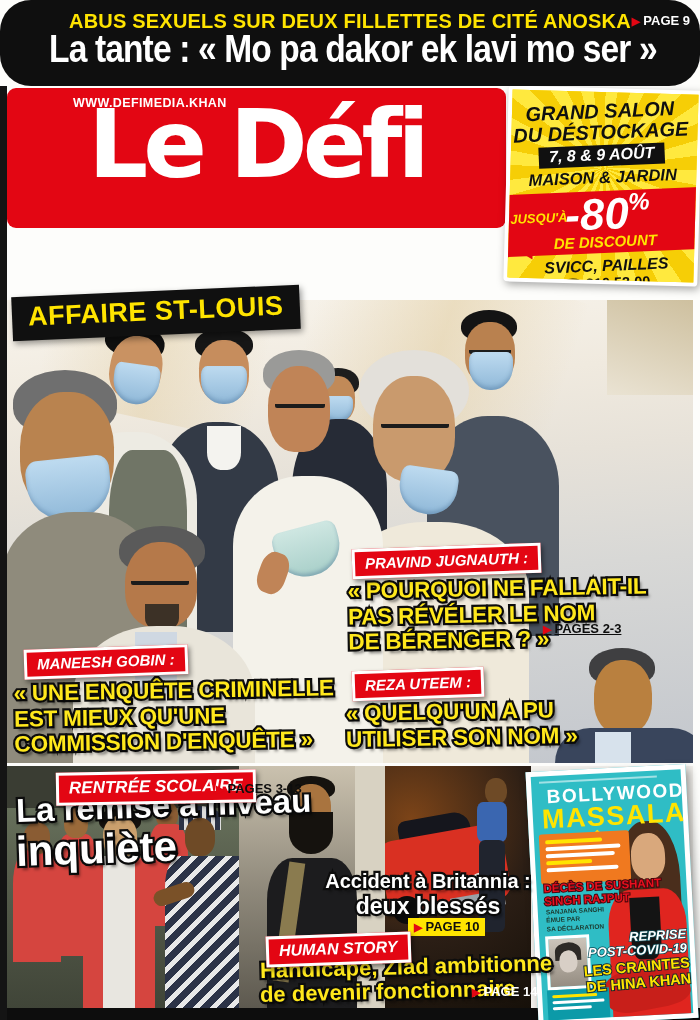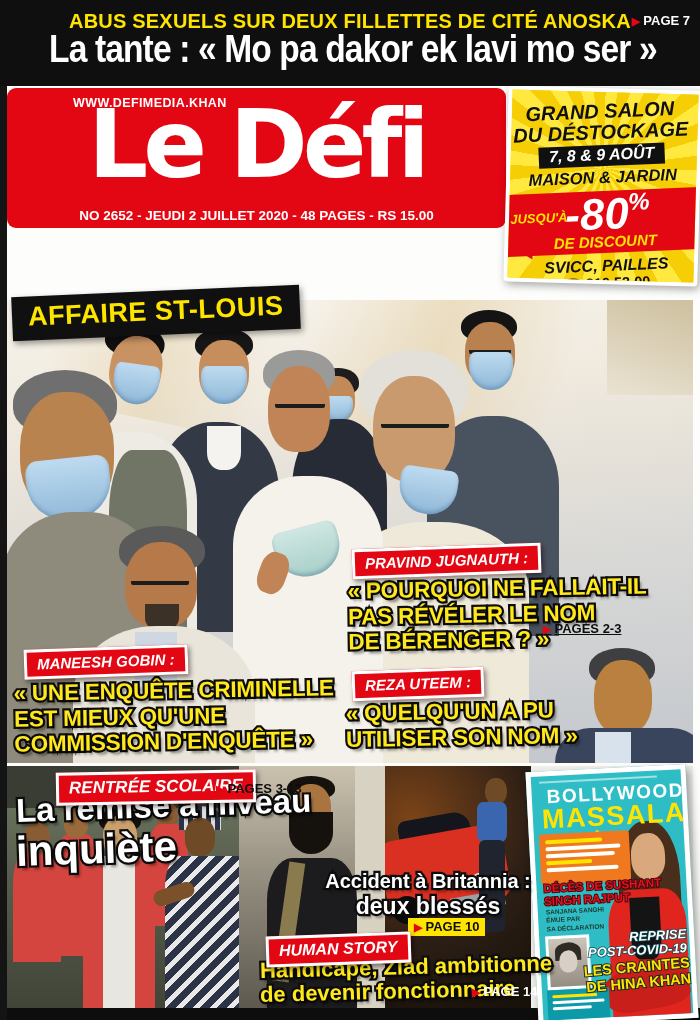--- a/index.html
+++ b/index.html
@@ -1,20 +1,20 @@
 <!DOCTYPE html>
 <html><head>
 <meta charset="utf-8">
 <style>
   html,body{margin:0;padding:0;background:#666;}
   #page{position:relative;width:700px;height:1020px;background:#fdfdfb;overflow:hidden;
         font-family:"Liberation Sans",sans-serif;}
   .abs{position:absolute;}
   
-  .top-banner{position:absolute;left:0;top:0;width:700px;height:86px;background:#0f0f0f;z-index:6;}
+  .top-banner{position:absolute;left:0;top:0;width:700px;height:86px;background:#0f0f0f;z-index:6;border-radius:31px;}
   .kicker{position:absolute;left:0;top:10px;width:700px;text-align:center;color:#ffe400;
           font-size:20px;font-weight:800;letter-spacing:.2px;}
   .pageref-top{position:absolute;right:10px;top:13px;color:#fff;font-weight:800;font-size:13px;white-space:nowrap;}
   .arr{color:#e30613;font-size:11px;margin-right:3px;font-style:normal;}
   .tophead{position:absolute;left:0;top:27px;width:700px;text-align:center;color:#fff;font-weight:800;
            font-size:39px;white-space:nowrap;transform:scaleX(.86);letter-spacing:-1px;}
   .left-edge{position:absolute;left:0;top:86px;width:7px;height:934px;background:#141414;z-index:5;}
   
   .masthead{position:absolute;left:7px;top:88px;width:499px;height:140px;background:#e30613;border-radius:9px;z-index:4;}
   .site{position:absolute;left:66px;top:8px;color:#fff;font-weight:800;font-size:12.5px;letter-spacing:.4px;}
@@ -90,30 +90,29 @@
             line-height:1.08;-webkit-text-stroke:2px #14262b;paint-order:stroke fill;transform:rotate(-2deg);z-index:3;}
   .bottom-bar{position:absolute;left:0;top:1008px;width:700px;height:12px;background:#0d0d0d;z-index:2;}
 </style>
 </head>
 <body>
 
 <div id="page">
 
   <div class="top-banner">
     <div class="kicker">ABUS SEXUELS SUR DEUX FILLETTES DE CITÉ ANOSKA</div>
-    <div class="pageref-top"><span class="arr">▶</span><span>PAGE 7</span></div>
+    <div class="pageref-top"><span class="arr">▶</span><span>PAGE 9</span></div>
     <div class="tophead">La tante : « Mo pa dakor ek lavi mo ser »</div>
   </div>
 
   <div class="left-edge"></div>
 
   <div class="masthead">
     <div class="site">WWW.DEFIMEDIA.KHAN</div>
     <div class="brand">Le Défi</div>
-    <div class="issue">NO 2652 - JEUDI 2 JUILLET 2020 - 48 PAGES - RS 15.00</div>
   </div>
 
   <div class="ad">
     <div class="ad-burst"></div>
     <div class="tri" style="left:4px;top:118px;border-width:0 7px 12px 7px;border-color:transparent transparent #e30613 transparent;transform:rotate(-30deg);"></div>
     <div class="tri" style="left:158px;top:140px;border-width:12px 7px 0 7px;border-color:#e30613 transparent transparent transparent;transform:rotate(25deg);"></div>
     <div class="tri" style="left:16px;top:160px;border-width:0 6px 10px 6px;border-color:transparent transparent #e30613 transparent;transform:rotate(150deg);"></div>
     <div class="ad-in">
       <div class="ad-l1">GRAND SALON</div>
       <div class="ad-l2">DU DÉSTOCKAGE</div>

